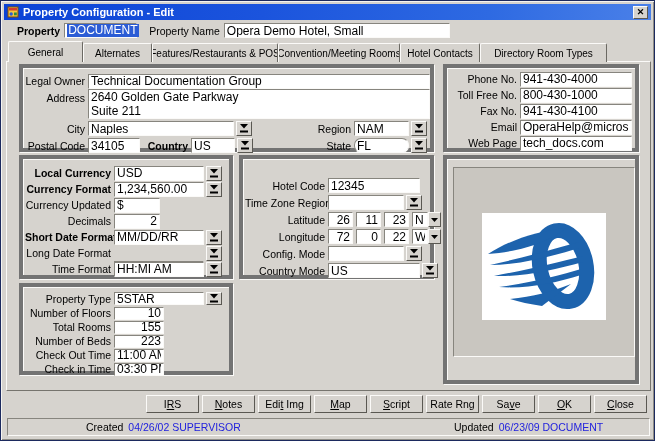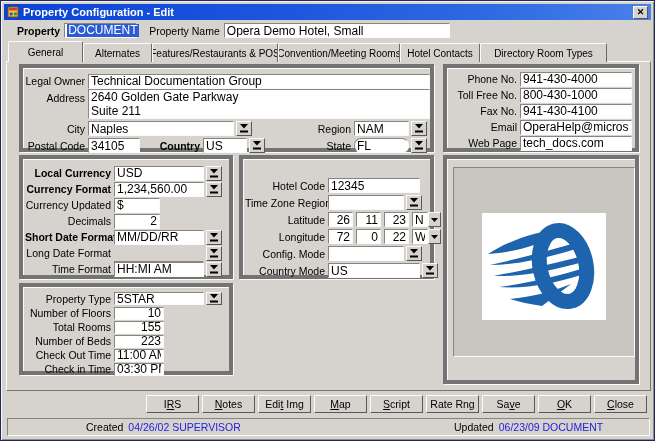--- a/index.html
+++ b/index.html
@@ -160,21 +160,21 @@
             <svg width="8" height="9" viewBox="0 0 8 9" fill="#000">
               <path d="M0 0 L8 0 L4 4.5 Z"></path>
               <rect x="0" y="6.5" width="8" height="2"></rect>
             </svg>
           </button>
       </div>
     </div>
     <div class="row" style="height:17px">
       <span class="rl" style="width:60px">Postal Code</span>
       <input class="fld" style="width: 52px; margin-left: 3px;" value="34105">
-      <span class="rl b" style="width:46px;margin-left:14px">Country</span>
+      <span class="rl b" style="width:46px;margin-left:2px">Country</span>
       <input class="fld" style="width: 44px; margin-left: 3px;" value="US">
       <button class="lov">
           <svg width="8" height="9" viewBox="0 0 8 9" fill="#000">
             <path d="M0 0 L8 0 L4 4.5 Z"></path>
             <rect x="0" y="6.5" width="8" height="2"></rect>
           </svg>
         </button>
       <div class="rcluster">
         <span class="rl" style="width:55px">State</span>
         <input class="fld" style="width: 55px; margin-left: 3px; border-radius: 7px;" value="FL">

